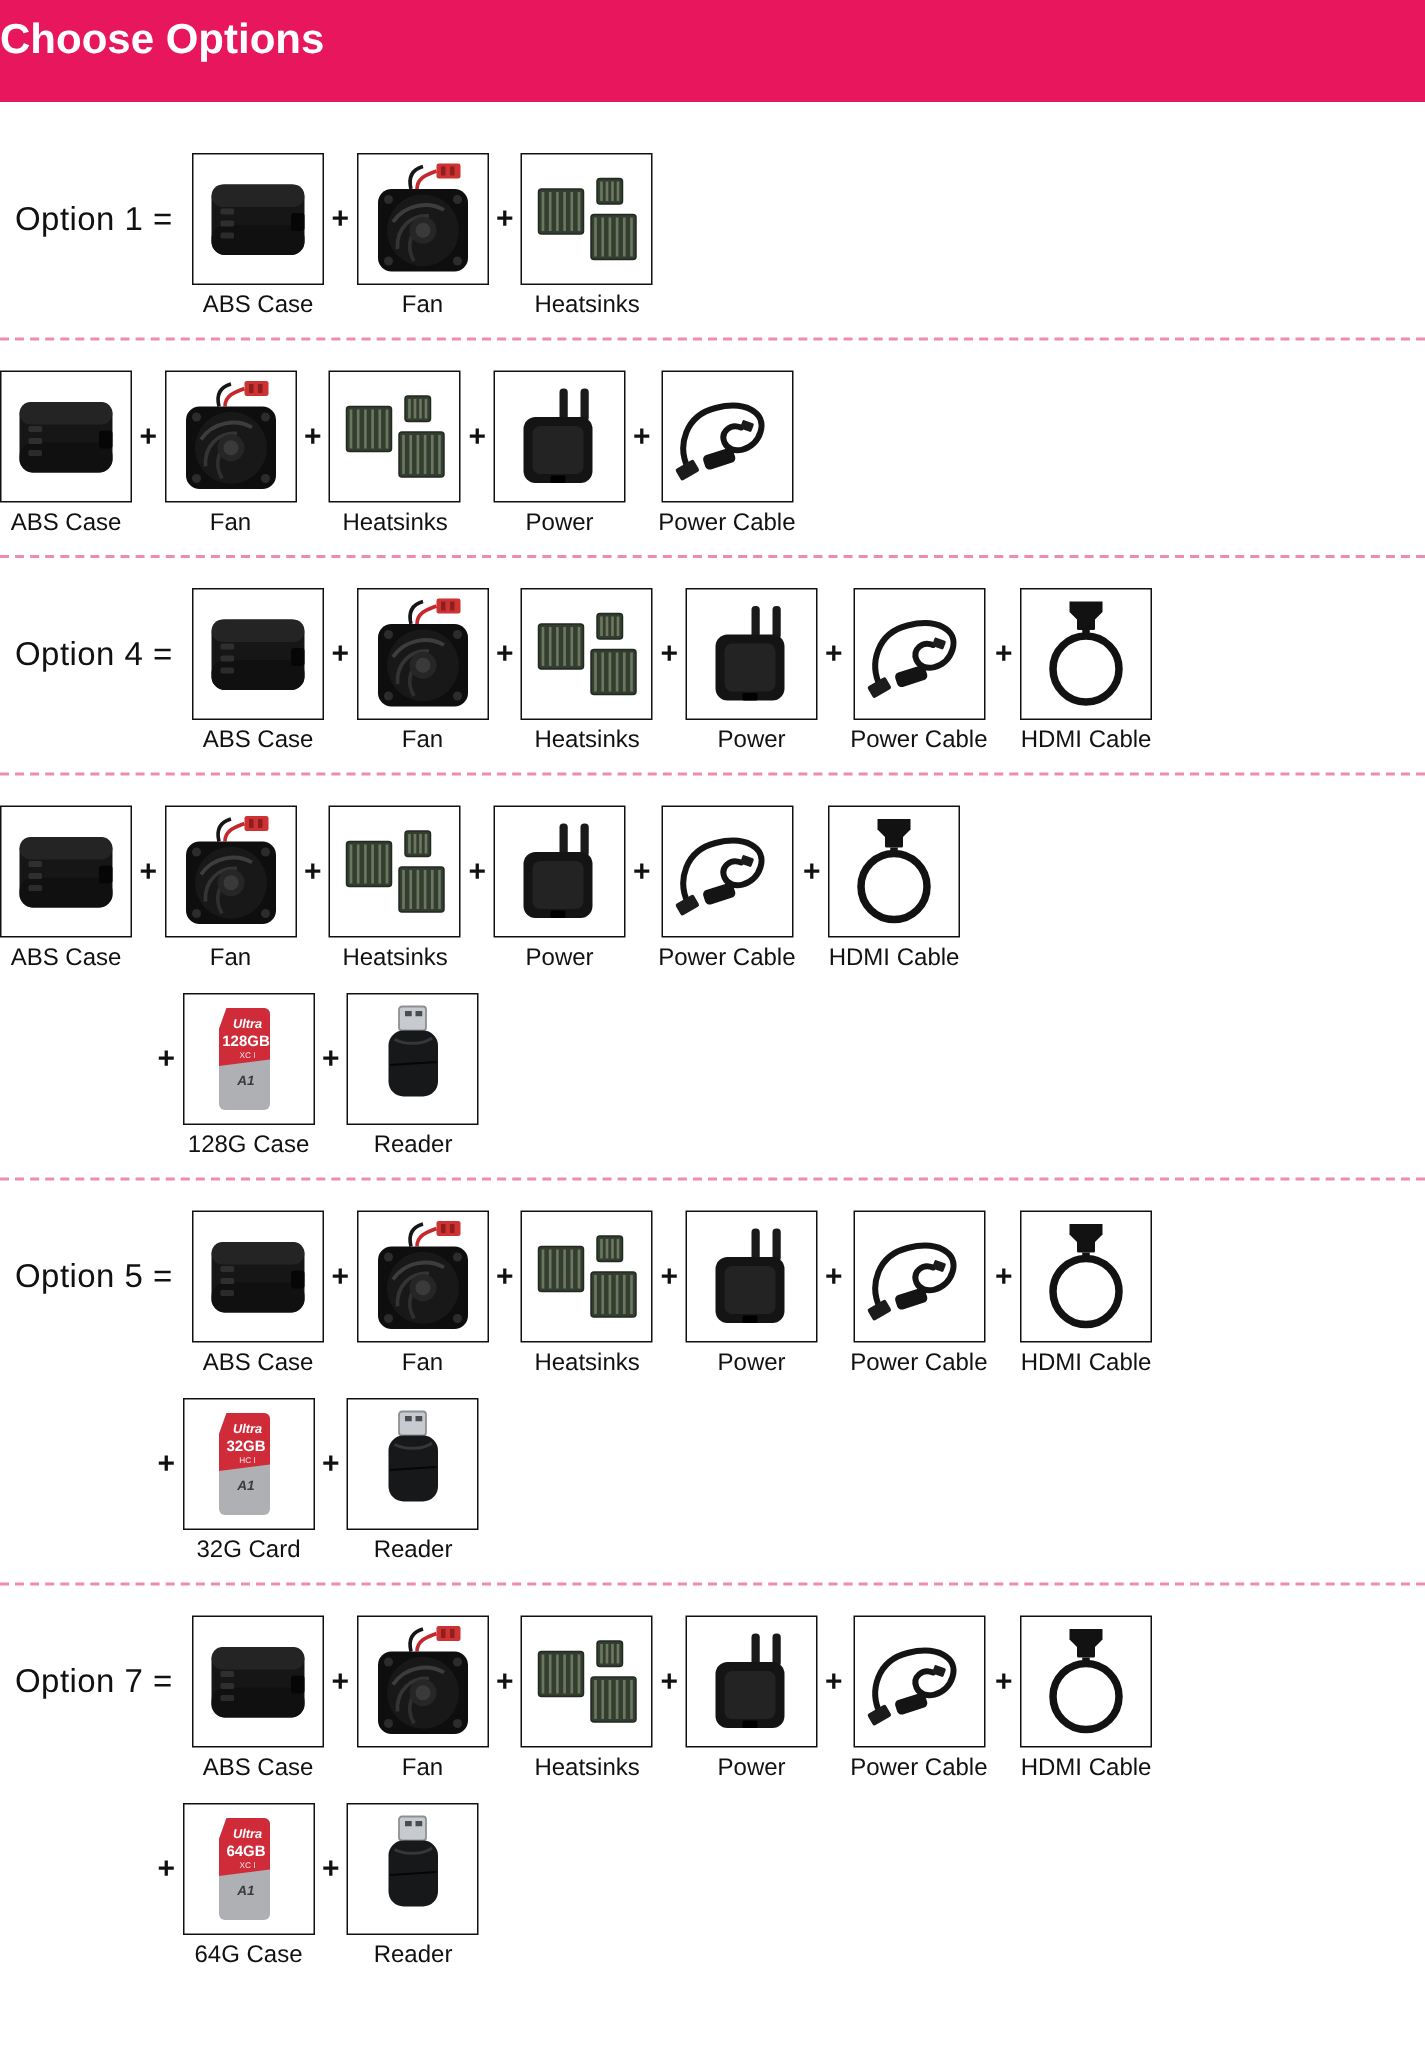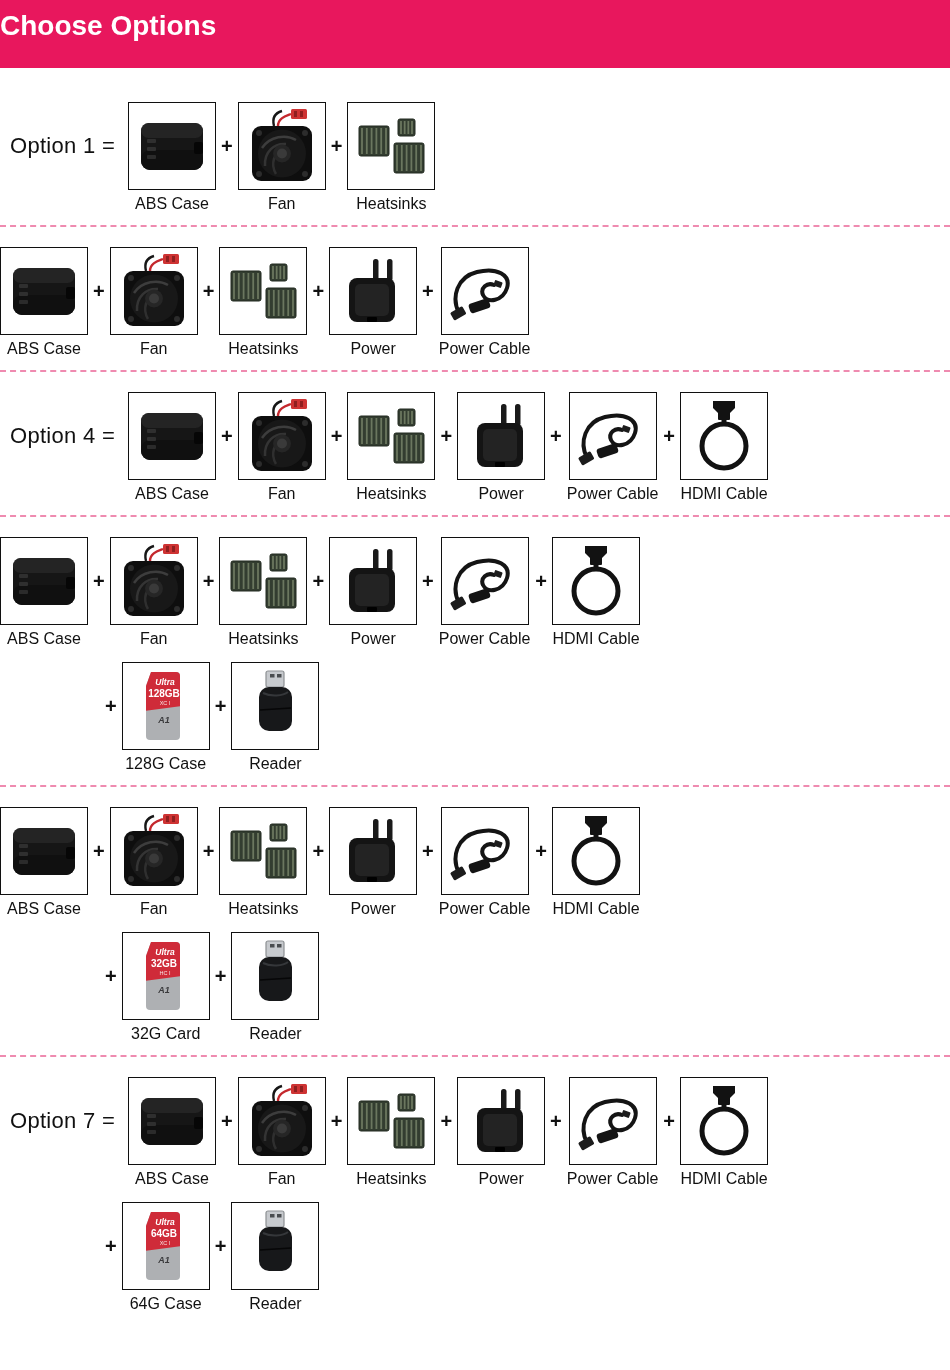--- a/index.html
+++ b/index.html
@@ -434,20 +434,21 @@
       <path d="M28 27 C36 31 48 30 53 26" stroke="#35373a" stroke-width="2" fill="none"></path>
       <line x1="25" y1="44" x2="56" y2="42" stroke="#060607" stroke-width="1.5"></line>
     </svg>
             </div>
             <div class="caption">Reader</div>
           </div>
         </div>
       </div>
       <div class="option-section">
         <div class="line">
+          <div class="option-label">Option 5 =</div>
           <div class="item">
             <div class="thumb">
     <svg width="80" height="80" viewBox="0 0 80 80">
       <rect x="9" y="17" width="62" height="47" rx="9" fill="#161616"></rect>
       <rect x="9" y="17" width="62" height="15" rx="7.5" fill="#242424"></rect>
       <rect x="9" y="44" width="62" height="20" rx="9" fill="#101010"></rect>
       <rect x="15" y="33" width="9" height="4" rx="1" fill="#2f2f2f"></rect>
       <rect x="15" y="41" width="9" height="4" rx="1" fill="#2f2f2f"></rect>
       <rect x="15" y="49" width="9" height="4" rx="1" fill="#2b2b2b"></rect>
       <rect x="62" y="36" width="9" height="12" rx="2" fill="#060606"></rect>

